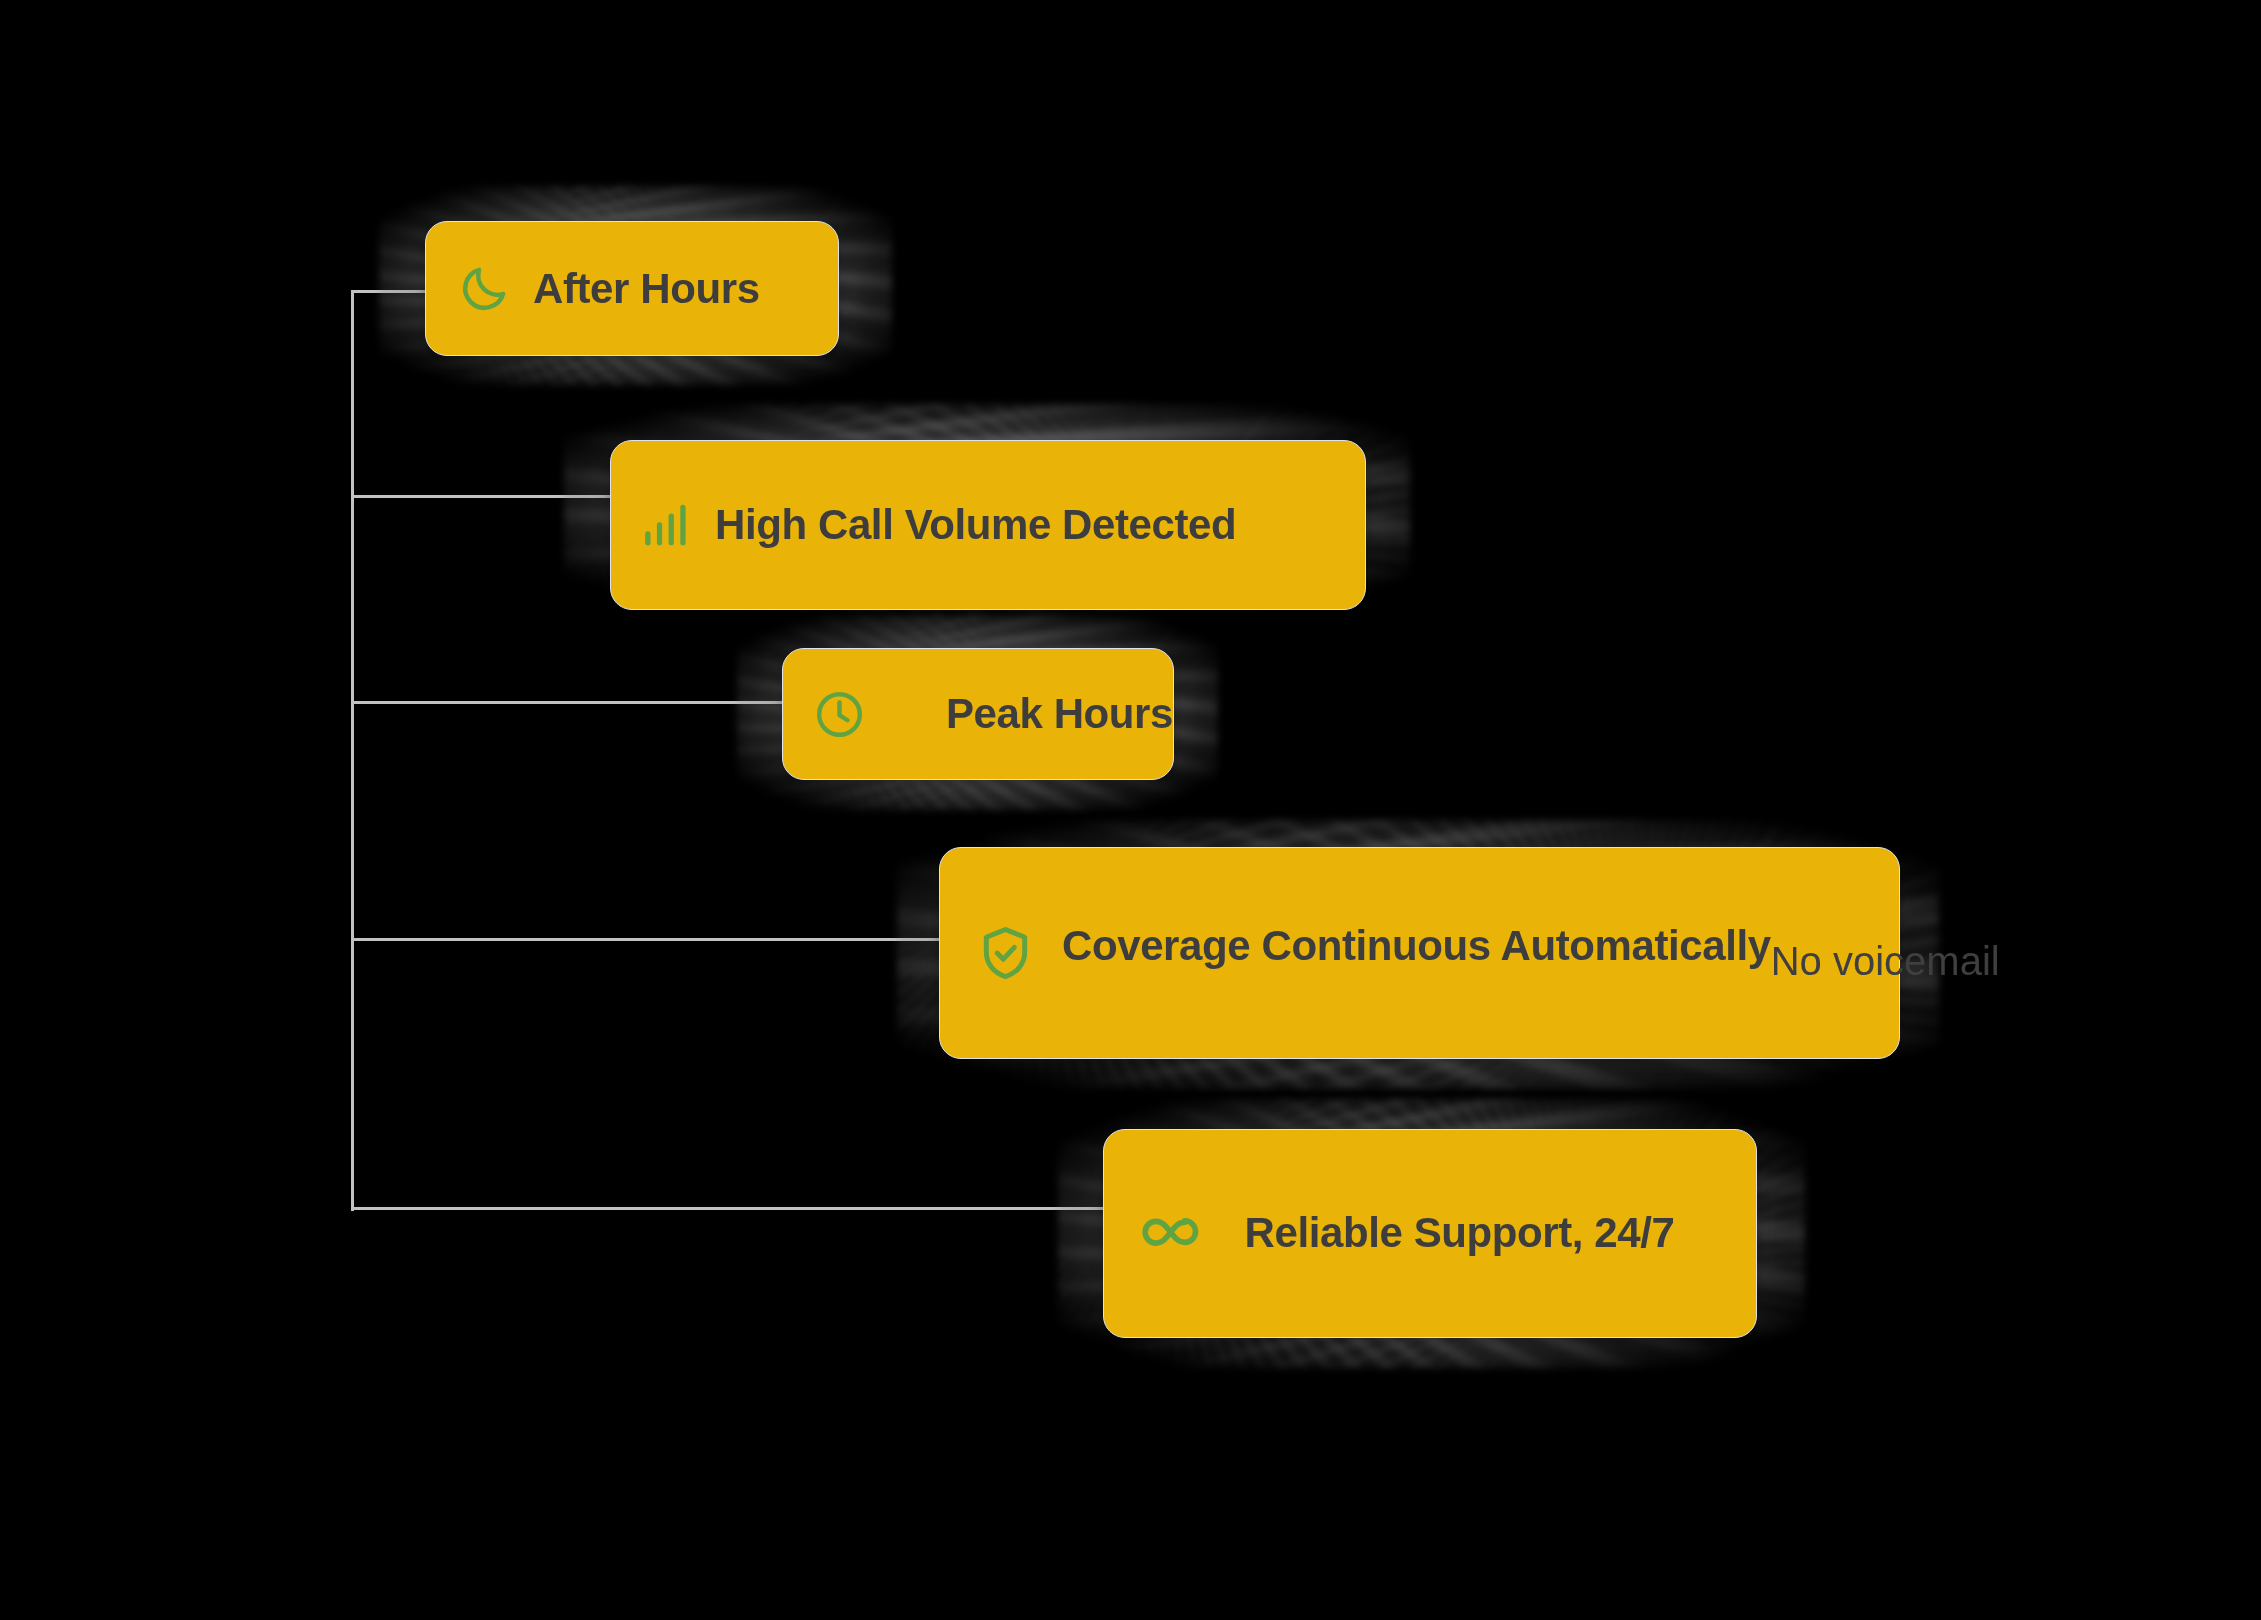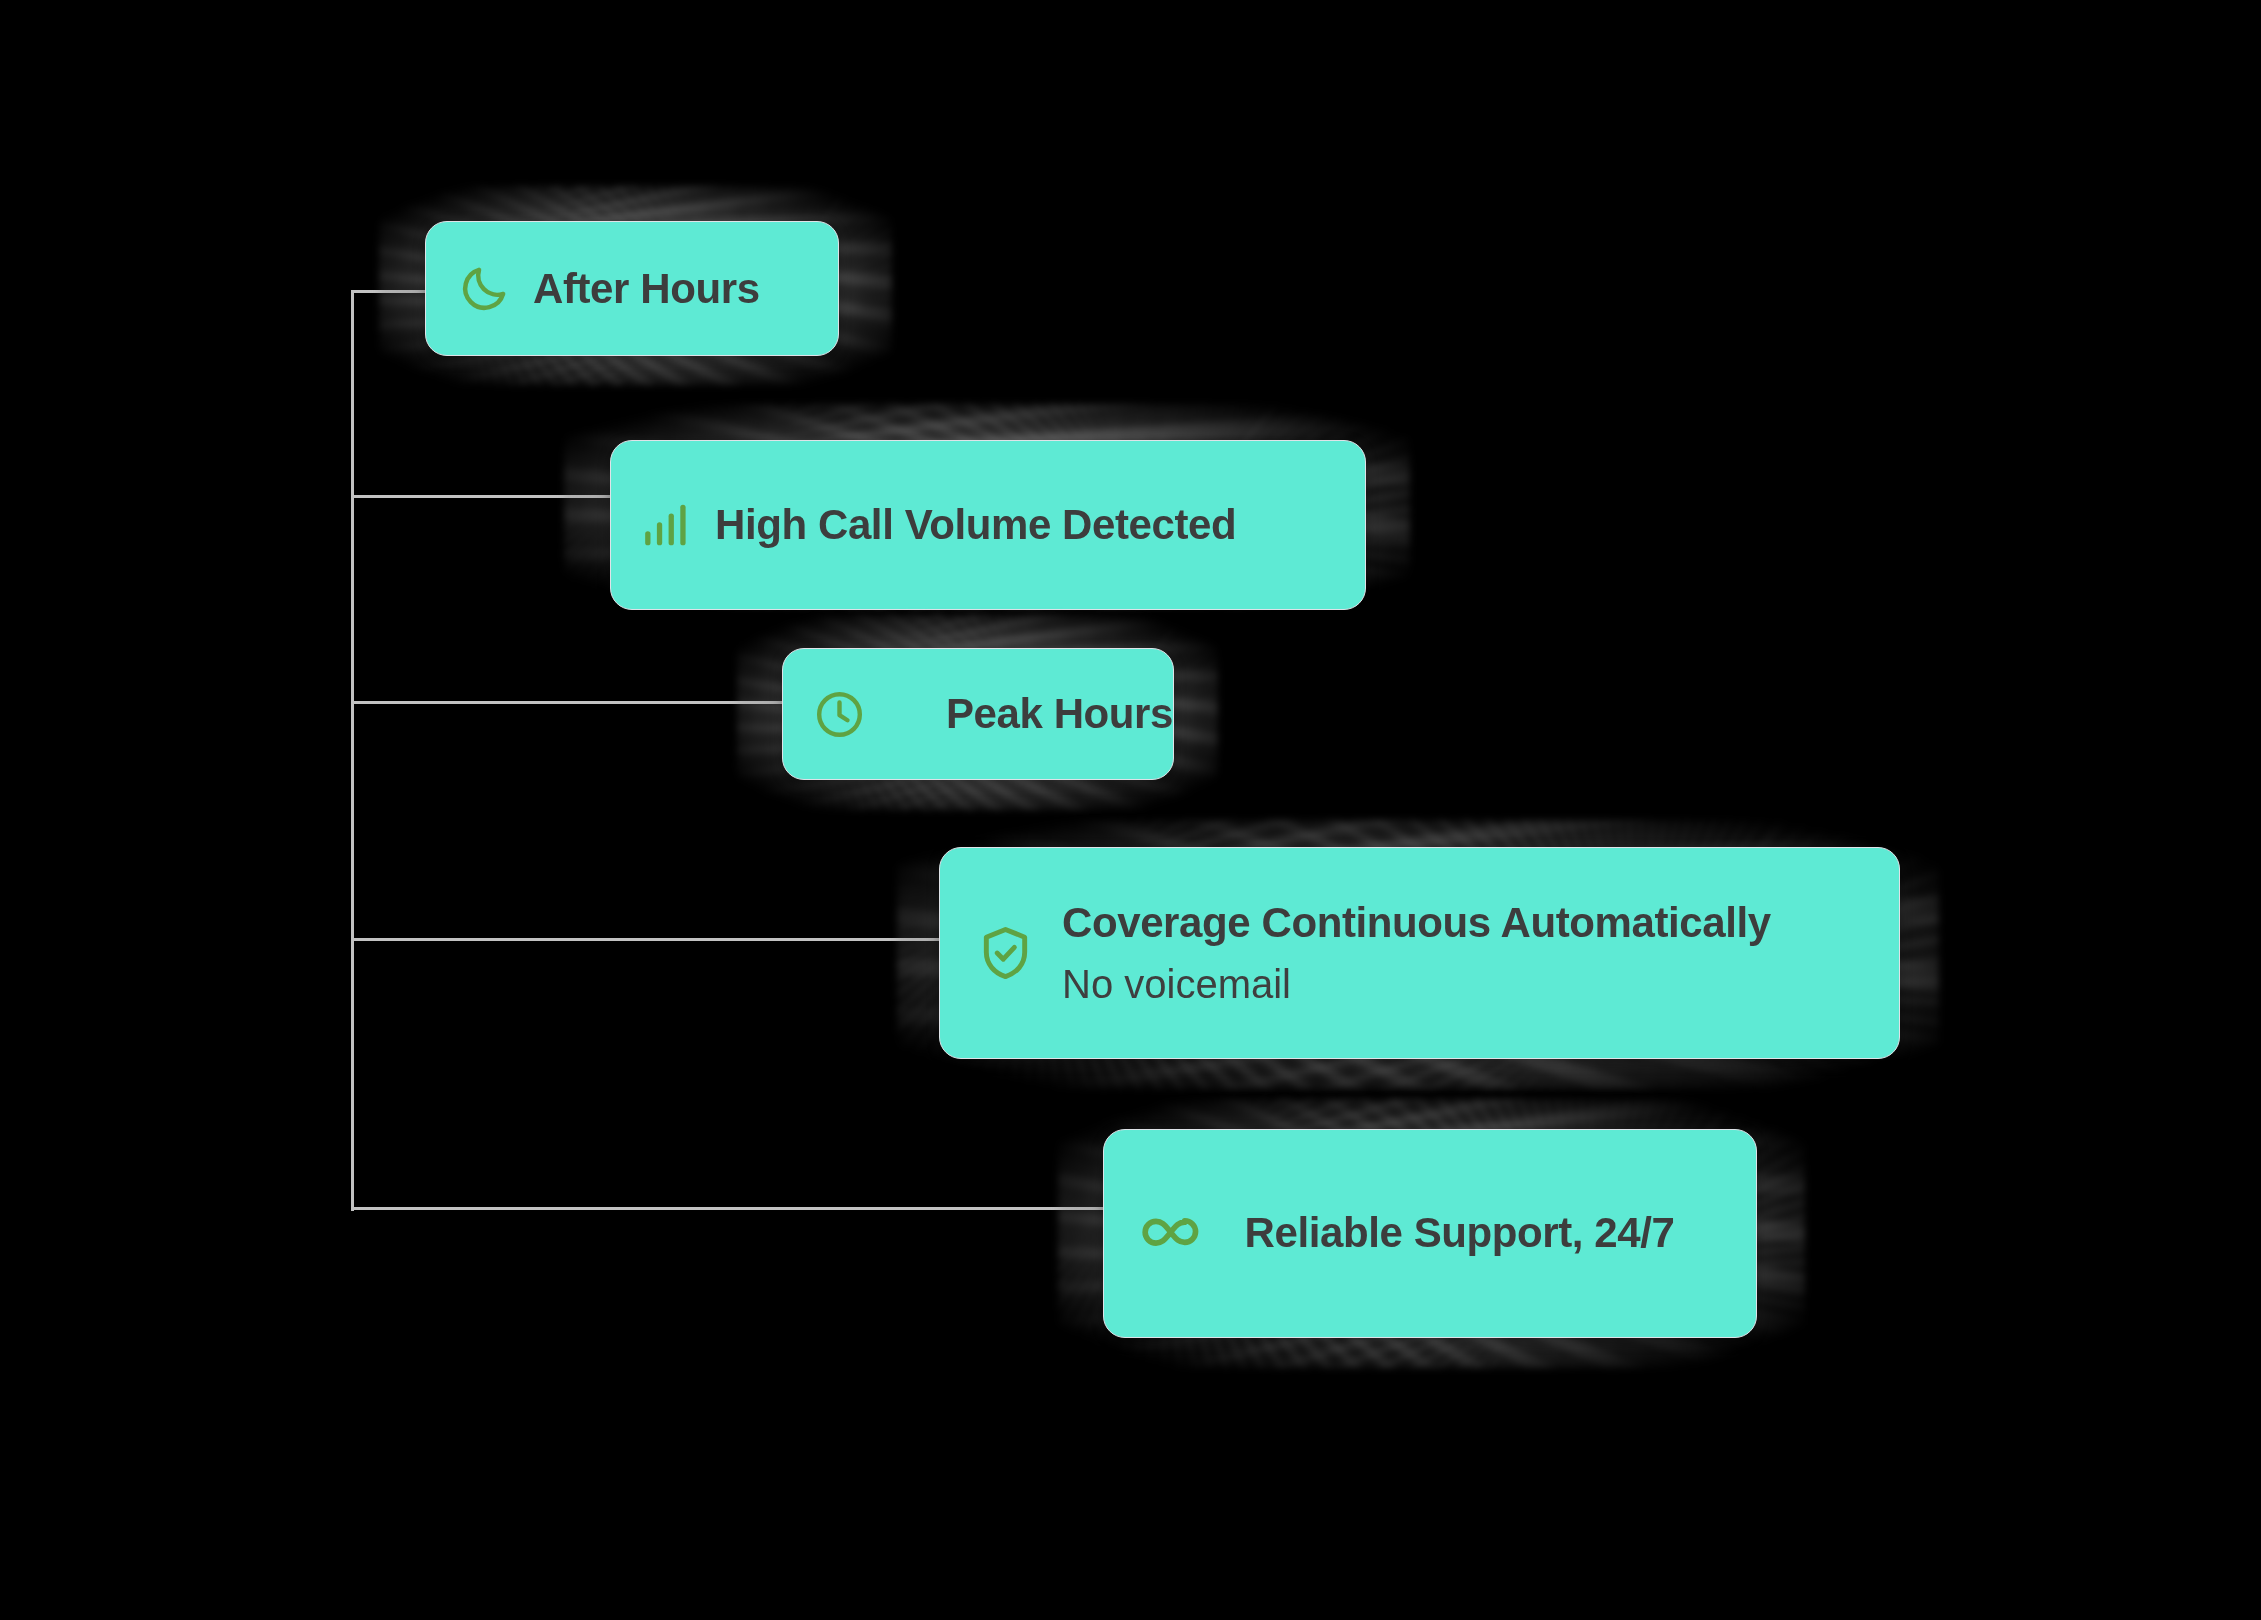--- a/index.html
+++ b/index.html
@@ -38,32 +38,32 @@
       repeating-linear-gradient(113deg, rgba(255,255,255,.20) 0 1px, rgba(0,0,0,0) 1px 3.2px),
       repeating-linear-gradient(67deg, rgba(0,0,0,.45) 0 1.3px, rgba(0,0,0,0) 1.3px 3.5px);
     mix-blend-mode:screen;
     opacity:.82;
     -webkit-mask-image:radial-gradient(ellipse at 50% 50%, #000 0%, rgba(0,0,0,.85) 42%, rgba(0,0,0,.35) 68%, transparent 86%);
             mask-image:radial-gradient(ellipse at 50% 50%, #000 0%, rgba(0,0,0,.85) 42%, rgba(0,0,0,.35) 68%, transparent 86%);
   }
 
   .card{
     position:absolute;
-    background:#5eead4;
+    background:#eab308;
     border-radius:22px;
     border:1.3px solid #dfe3e8;
     box-shadow:0 3.8px 11.5px rgba(0,0,0,.35);
     display:flex;align-items:center;
     box-sizing:border-box;
   }
   .card.single{gap:0;}
   .icon-slot{
     flex:0 0 auto;display:flex;align-items:center;justify-content:center;
   }
-  .text-slot{display:flex;flex-direction:column;justify-content:flex-end;}
+  .text-slot{display:flex;flex-direction:row;justify-content:flex-end;}
   .card-title{
     color:#3d3d3d;font-weight:700;letter-spacing:-0.4px;line-height:1.08;
     white-space:nowrap;
   }
   .card-sub{
     color:#3f3f3f;font-weight:400;line-height:1.1;white-space:nowrap;
   }
 
   
   #wrap-0{left:379px;top:186px;}

